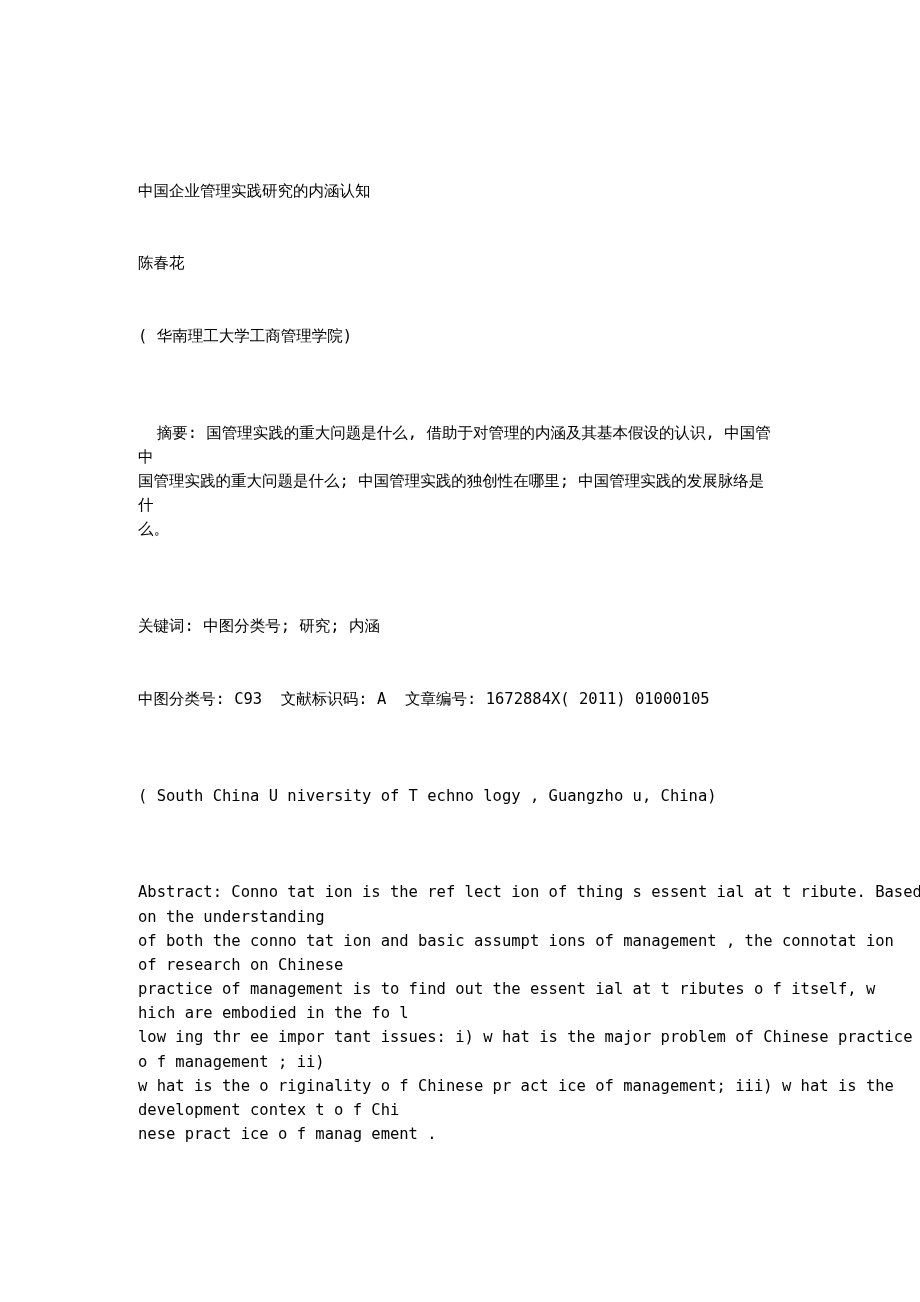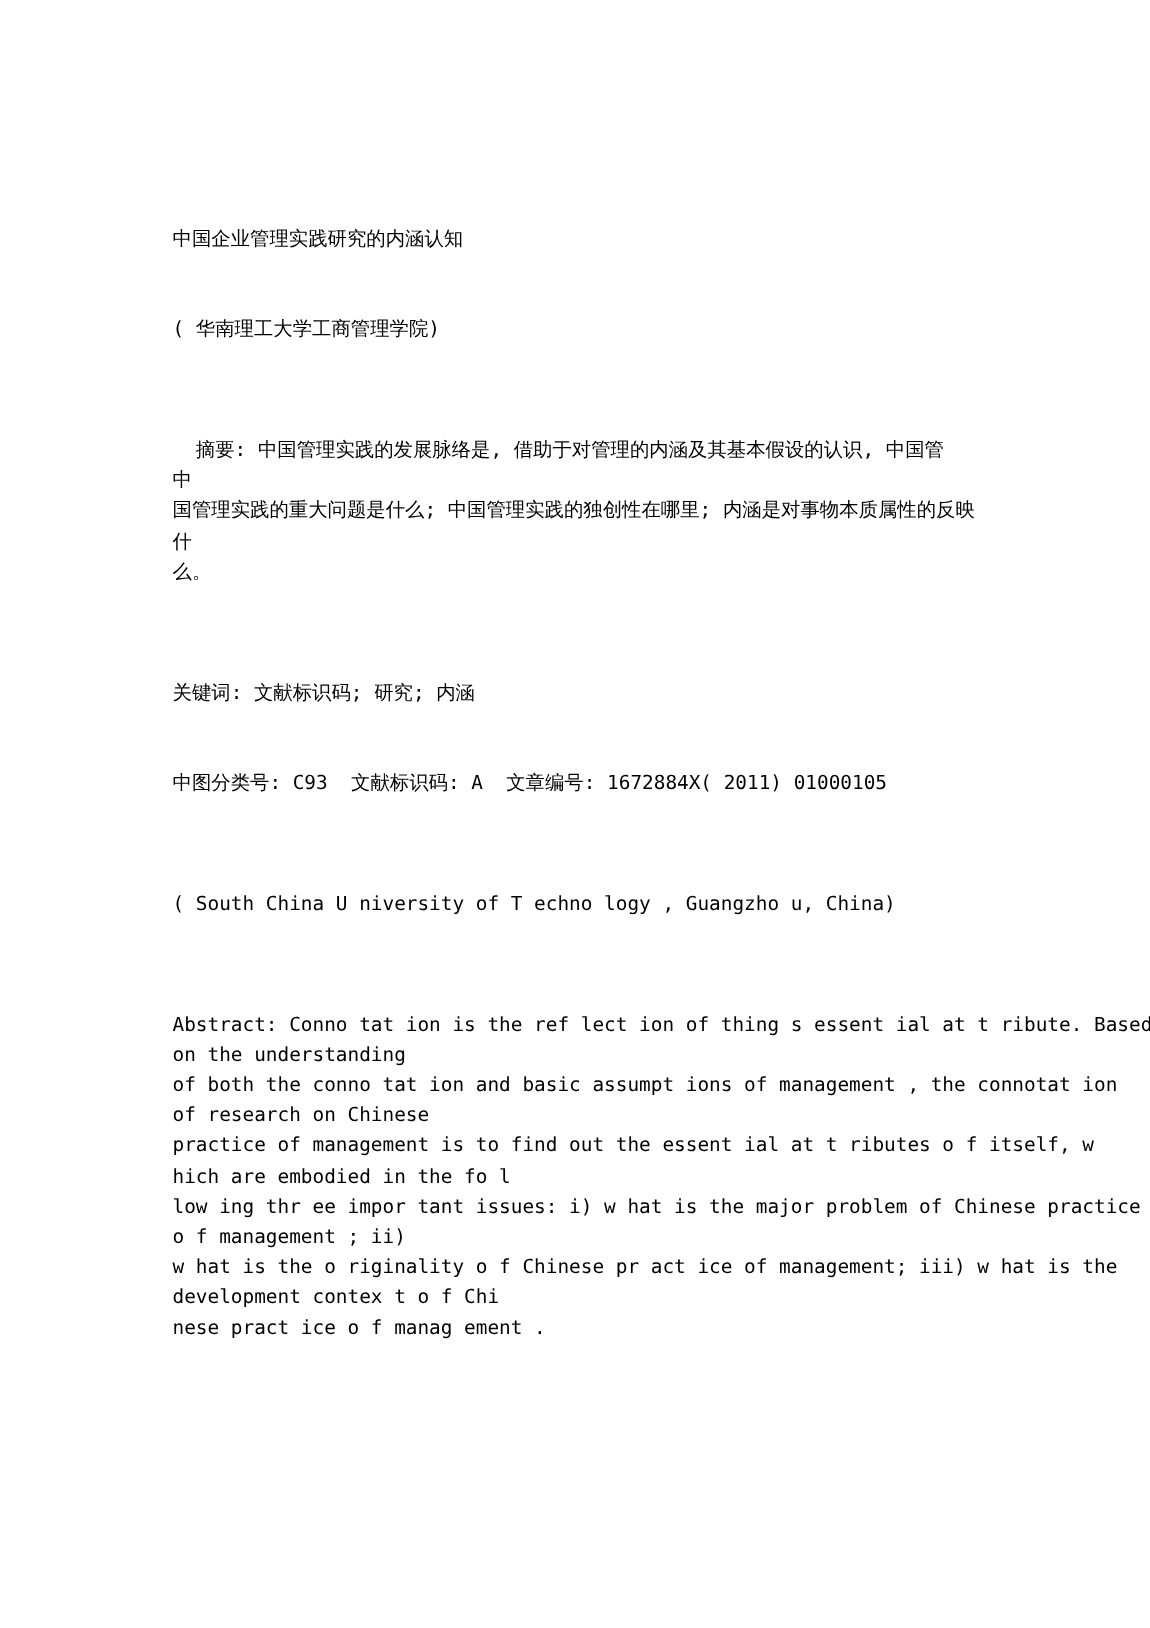--- a/index.html
+++ b/index.html
@@ -30,25 +30,26 @@
     white-space: pre;
   }
 </style>
 </head>
 <body>
 
 <div class="page">
   <div class="content">
 
     <div class="line">中国企业管理实践研究的内涵认知</div>
+    <div class="line">陈春花</div>
     <div class="line">( 华南理工大学工商管理学院)</div>
 
-    <div id="abstract-cn"><div class="line">  摘要: 中国管理实践的发展脉络是, 借助于对管理的内涵及其基本假设的认识, 中国管</div><div class="line">中</div><div class="line">国管理实践的重大问题是什么; 中国管理实践的独创性在哪里; 内涵是对事物本质属性的反映</div><div class="line">什</div><div class="line">么。</div></div>
+    <div id="abstract-cn"><div class="line">  摘要: 国管理实践的重大问题是什么, 借助于对管理的内涵及其基本假设的认识, 中国管</div><div class="line">中</div><div class="line">国管理实践的重大问题是什么; 中国管理实践的独创性在哪里; 中国管理实践的发展脉络是</div><div class="line">什</div><div class="line">么。</div></div>
 
-    <div class="line">关键词: 文献标识码; 研究; 内涵</div>
+    <div class="line">关键词: 中图分类号; 研究; 内涵</div>
     <div class="line">中图分类号: C93  文献标识码: A  文章编号: 1672884X( 2011) 01000105</div>
 
     <div class="line">( South China U niversity of T echno logy , Guangzho u, China)</div>
 
     <div id="abstract-en"><div class="line">Abstract: Conno tat ion is the ref lect ion of thing s essent ial at t ribute. Based</div><div class="line">on the understanding</div><div class="line">of both the conno tat ion and basic assumpt ions of management , the connotat ion</div><div class="line">of research on Chinese</div><div class="line">practice of management is to find out the essent ial at t ributes o f itself, w</div><div class="line">hich are embodied in the fo l</div><div class="line">low ing thr ee impor tant issues: i) w hat is the major problem of Chinese practice</div><div class="line">o f management ; ii)</div><div class="line">w hat is the o riginality o f Chinese pr act ice of management; iii) w hat is the</div><div class="line">development contex t o f Chi</div><div class="line">nese pract ice o f manag ement .</div></div>
 
     
     
 
     

